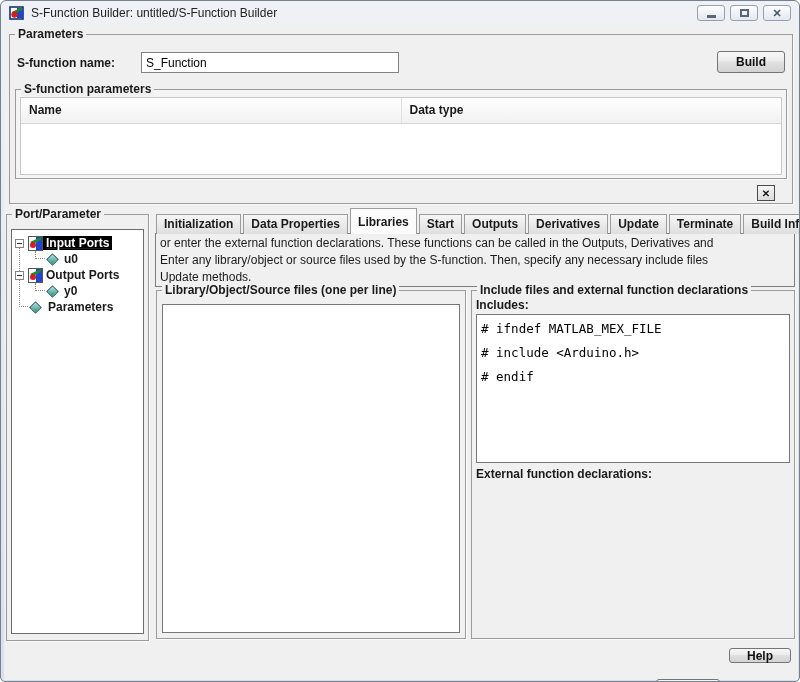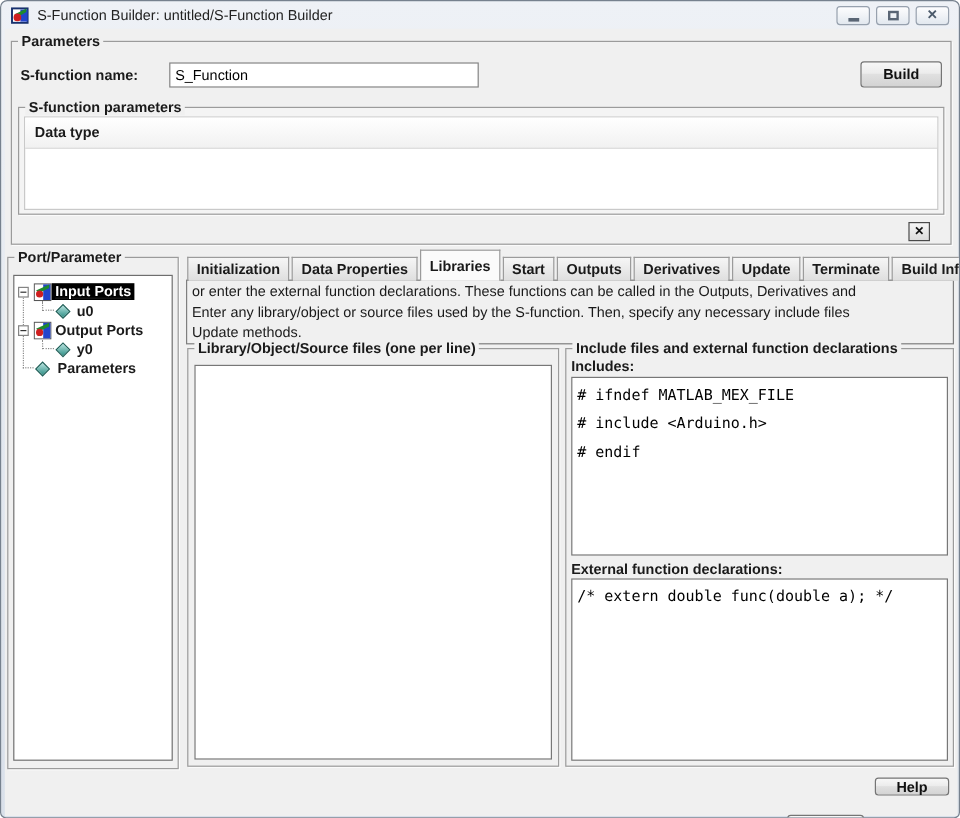--- a/index.html
+++ b/index.html
@@ -143,20 +143,21 @@
   </div>
   <span class="label-bold" style="position:absolute; left:16px; top:55px;">S-function name:</span>
   <input class="text-input" style="left: 140px; top: 51px; width: 258px; height: 21px;" spellcheck="false" value="S_Function">
   <div class="btn" style="left:716px; top:50px; width:68px; height:22px;">Build</div>
 
   <div class="groupbox" style="left:14px; top:88px; width:772px; height:90px; background:#f4f4f4;">
     <span class="gb-label">S-function parameters</span>
   </div>
   <div class="param-table">
     <div class="param-head">
+      <div class="param-col">Name</div>
       <div class="param-col">Data type</div>
     </div>
   </div>
   <div class="clear-btn">
       <span>✕</span>
     </div>
 
   <div class="groupbox" style="left:5px; top:213px; width:143px; height:427px;">
     <span class="gb-label">Port/Parameter</span>
   </div>
@@ -224,18 +225,17 @@
   <textarea class="plain-area" style="left: 161px; top: 303px; width: 298px; height: 329px;" spellcheck="false"></textarea>
 
   <div class="groupbox" style="left:470px; top:289px; width:324px; height:349px;">
     <span class="gb-label">Include files and external function declarations</span>
   </div>
   <span class="mini-label" style="left:475px; top:297px;">Includes:</span>
   <textarea class="code-area" style="left: 475px; top: 313px; width: 314px; height: 149px;" spellcheck="false"># ifndef MATLAB_MEX_FILE
 # include &lt;Arduino.h&gt;
 # endif</textarea>
   <span class="mini-label" style="left:475px; top:466px;">External function declarations:</span>
-  <textarea class="code-area" style="left: 475px; top: 481px; width: 314px; height: 152px;" spellcheck="false">/* extern double func(double a); */</textarea>
 
   <div class="btn" style="left:655px; top:678px; width:64px; height:30px;">Close</div>
   <div class="btn" style="left:728px; top:647px; width:62px; height:15px;">Help</div>
 
 </div>
 
 </body></html>

